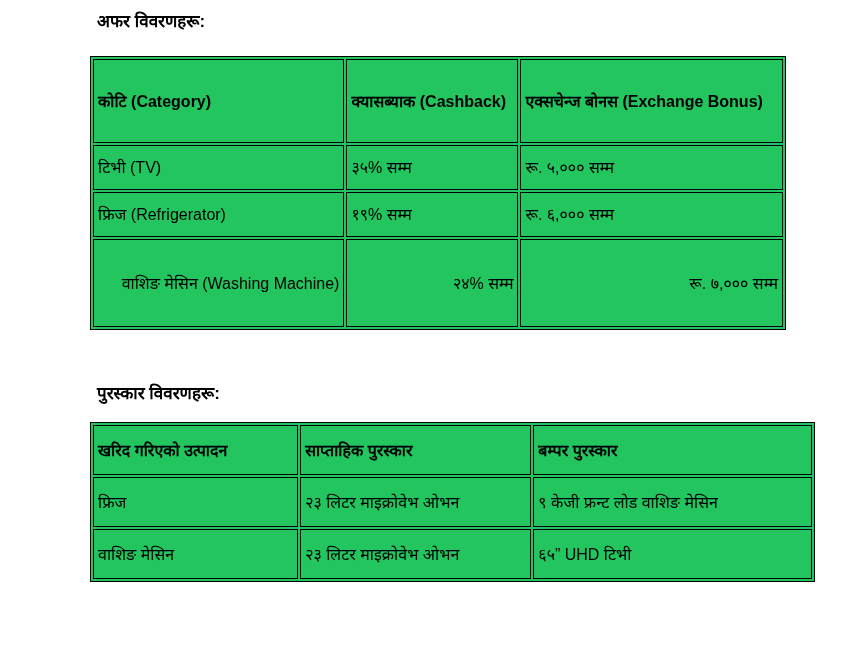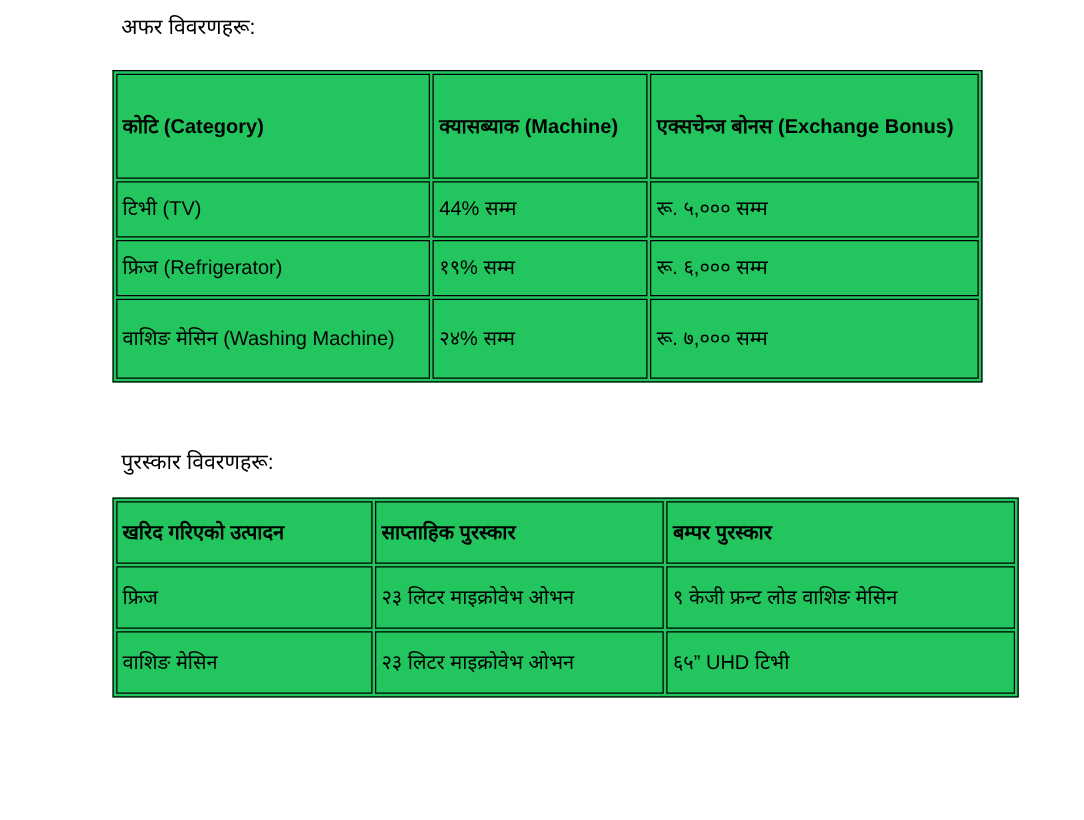--- a/index.html
+++ b/index.html
@@ -12,21 +12,21 @@
     font-family: "Liberation Sans", "DejaVu Sans", sans-serif;
     color: #000000;
   }
   .doc {
     padding: 10px 0 0 90px;
     box-sizing: border-box;
     width: 867px;
   }
   .section-heading {
     font-size: 17px;
-    font-weight: normal;
+    font-weight: bold;
     margin: 0 0 0 7px;
     line-height: 24px;
     white-space: nowrap;
   }
   .heading-prizes {
     margin-top: 52px;
   }
   table.w-table {
     border-collapse: separate;
     border-spacing: 2px;
@@ -48,45 +48,45 @@
     vertical-align: middle;
     font-size: 16px;
     line-height: 41px;
     overflow: hidden;
   }
   table.w-table td.hdr {
     font-weight: bold;
   }
   table.offers tr.hdr-row   { height: 84px; }
   table.offers tr.row-short { height: 44px; }
-  table.offers tr.row-tall  { height: 64px; }
+  table.offers tr.row-tall  { height: 88px; text-align: right; }
   table.prizes tr           { height: 50px; }
 </style>
 </head>
 <body>
 
 <div class="doc">
 
   <div class="section-heading">अफर विवरणहरू:</div>
 
   <table class="w-table offers">
     <colgroup>
       <col style="width:250px">
       <col style="width:171px">
       <col style="width:261px">
     </colgroup>
     <tbody>
       <tr class="hdr-row">
         <td class="hdr">कोटि (Category)</td>
-        <td class="hdr">क्यासब्याक (Machine)</td>
+        <td class="hdr">क्यासब्याक (Cashback)</td>
         <td class="hdr">एक्सचेन्ज बोनस (Exchange Bonus)</td>
       </tr>
       <tr class="row-short">
         <td>टिभी (TV)</td>
-        <td>44% सम्म</td>
+        <td>३५% सम्म</td>
         <td>रू. ५,००० सम्म</td>
       </tr>
       <tr class="row-short">
         <td>फ्रिज (Refrigerator)</td>
         <td>१९% सम्म</td>
         <td>रू. ६,००० सम्म</td>
       </tr>
       <tr class="row-tall">
         <td>वाशिङ मेसिन (Washing Machine)</td>
         <td>२४% सम्म</td>

